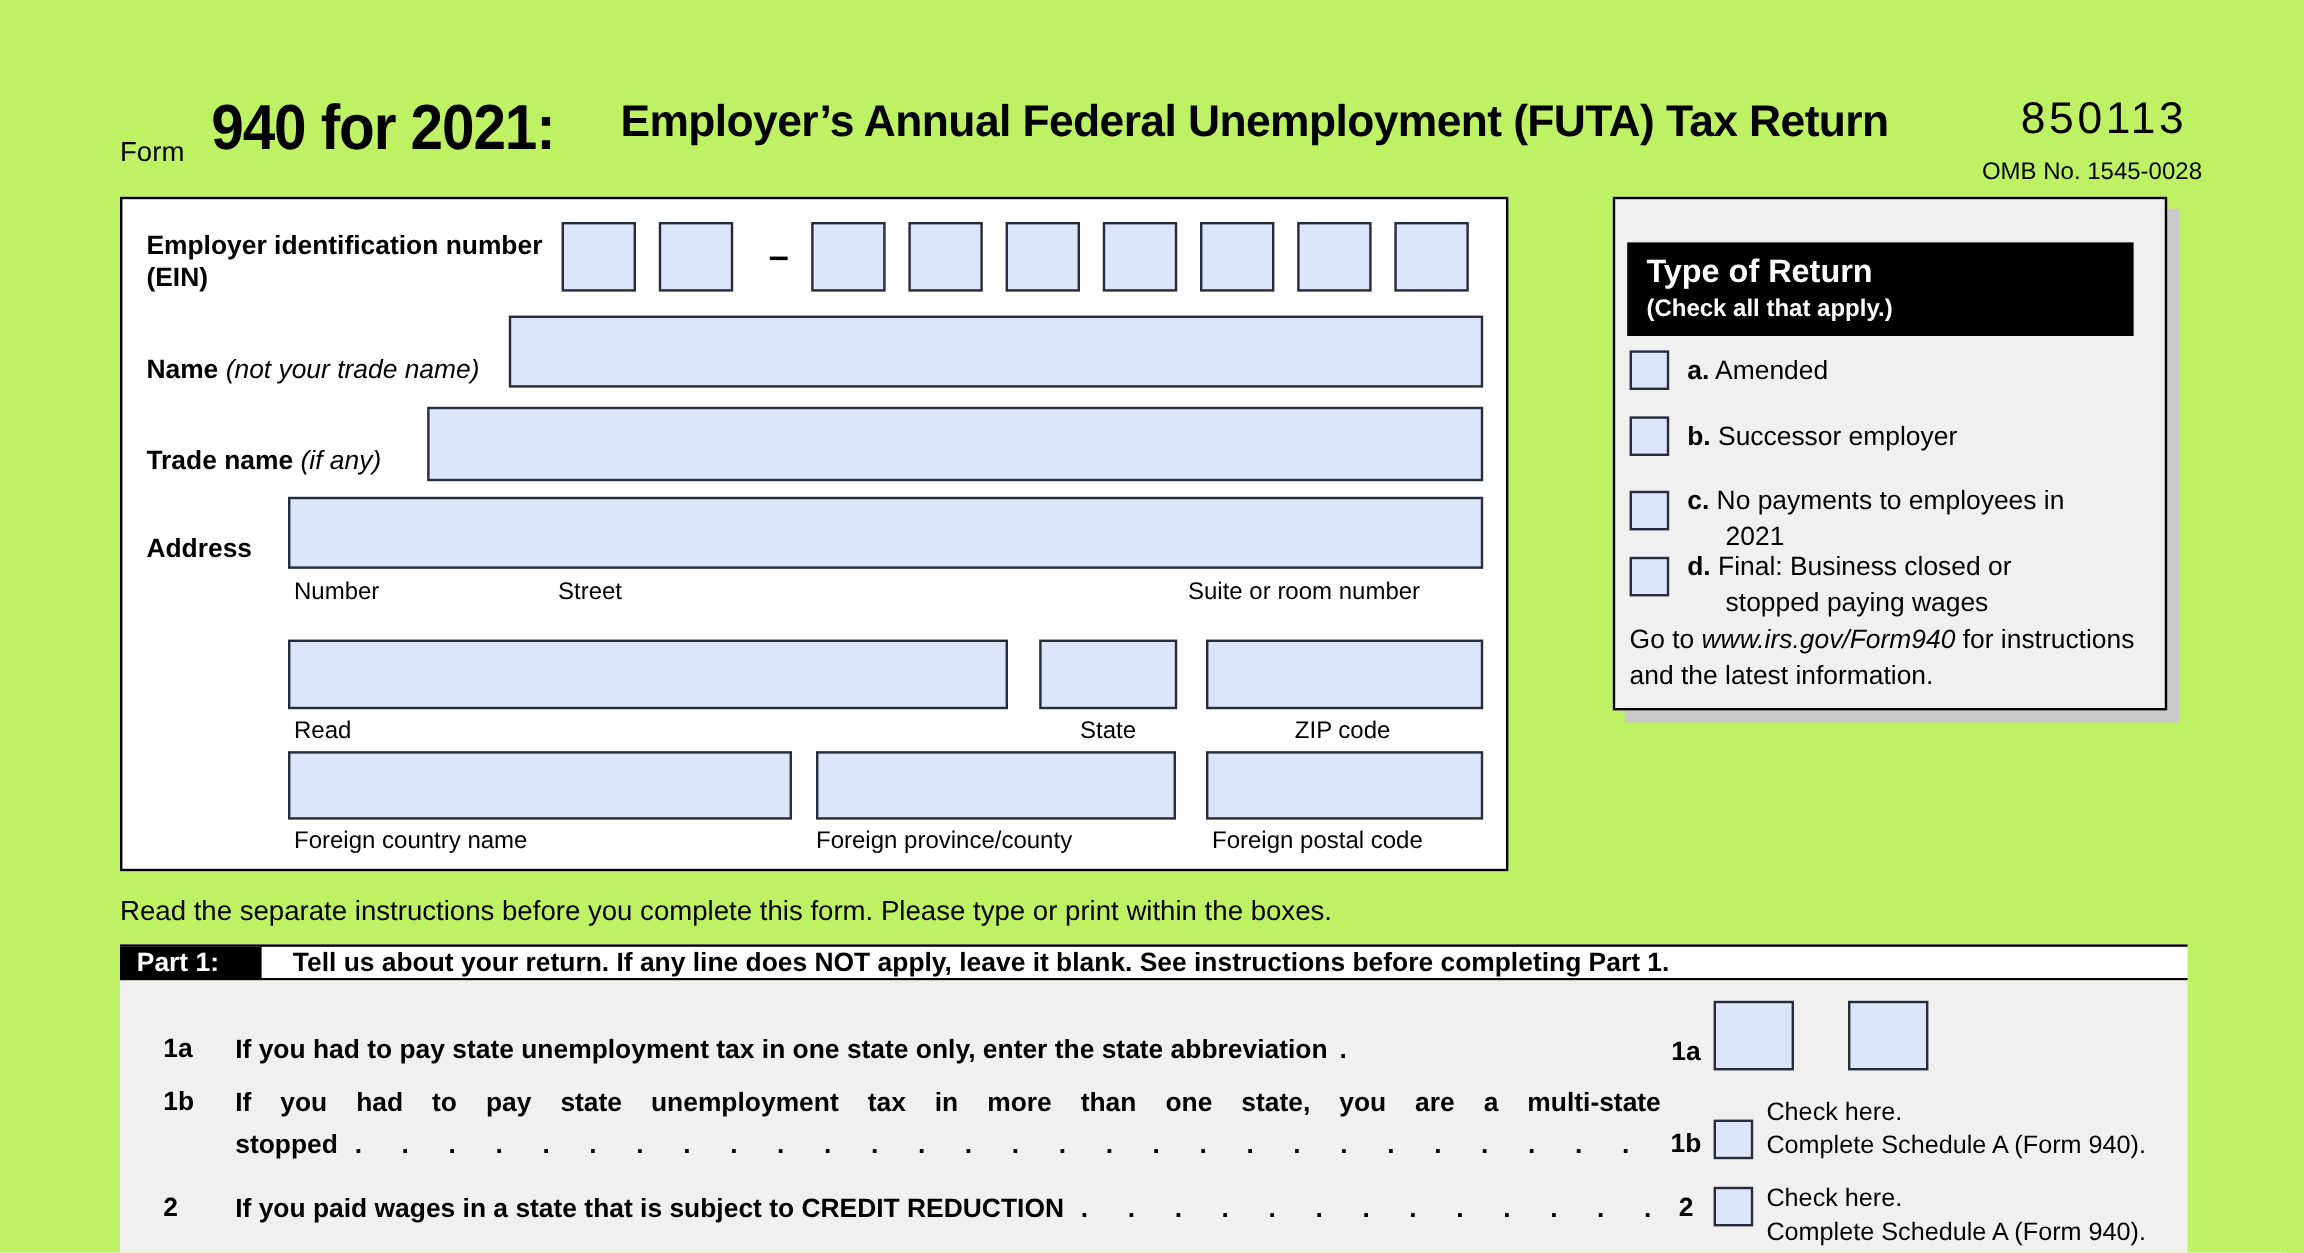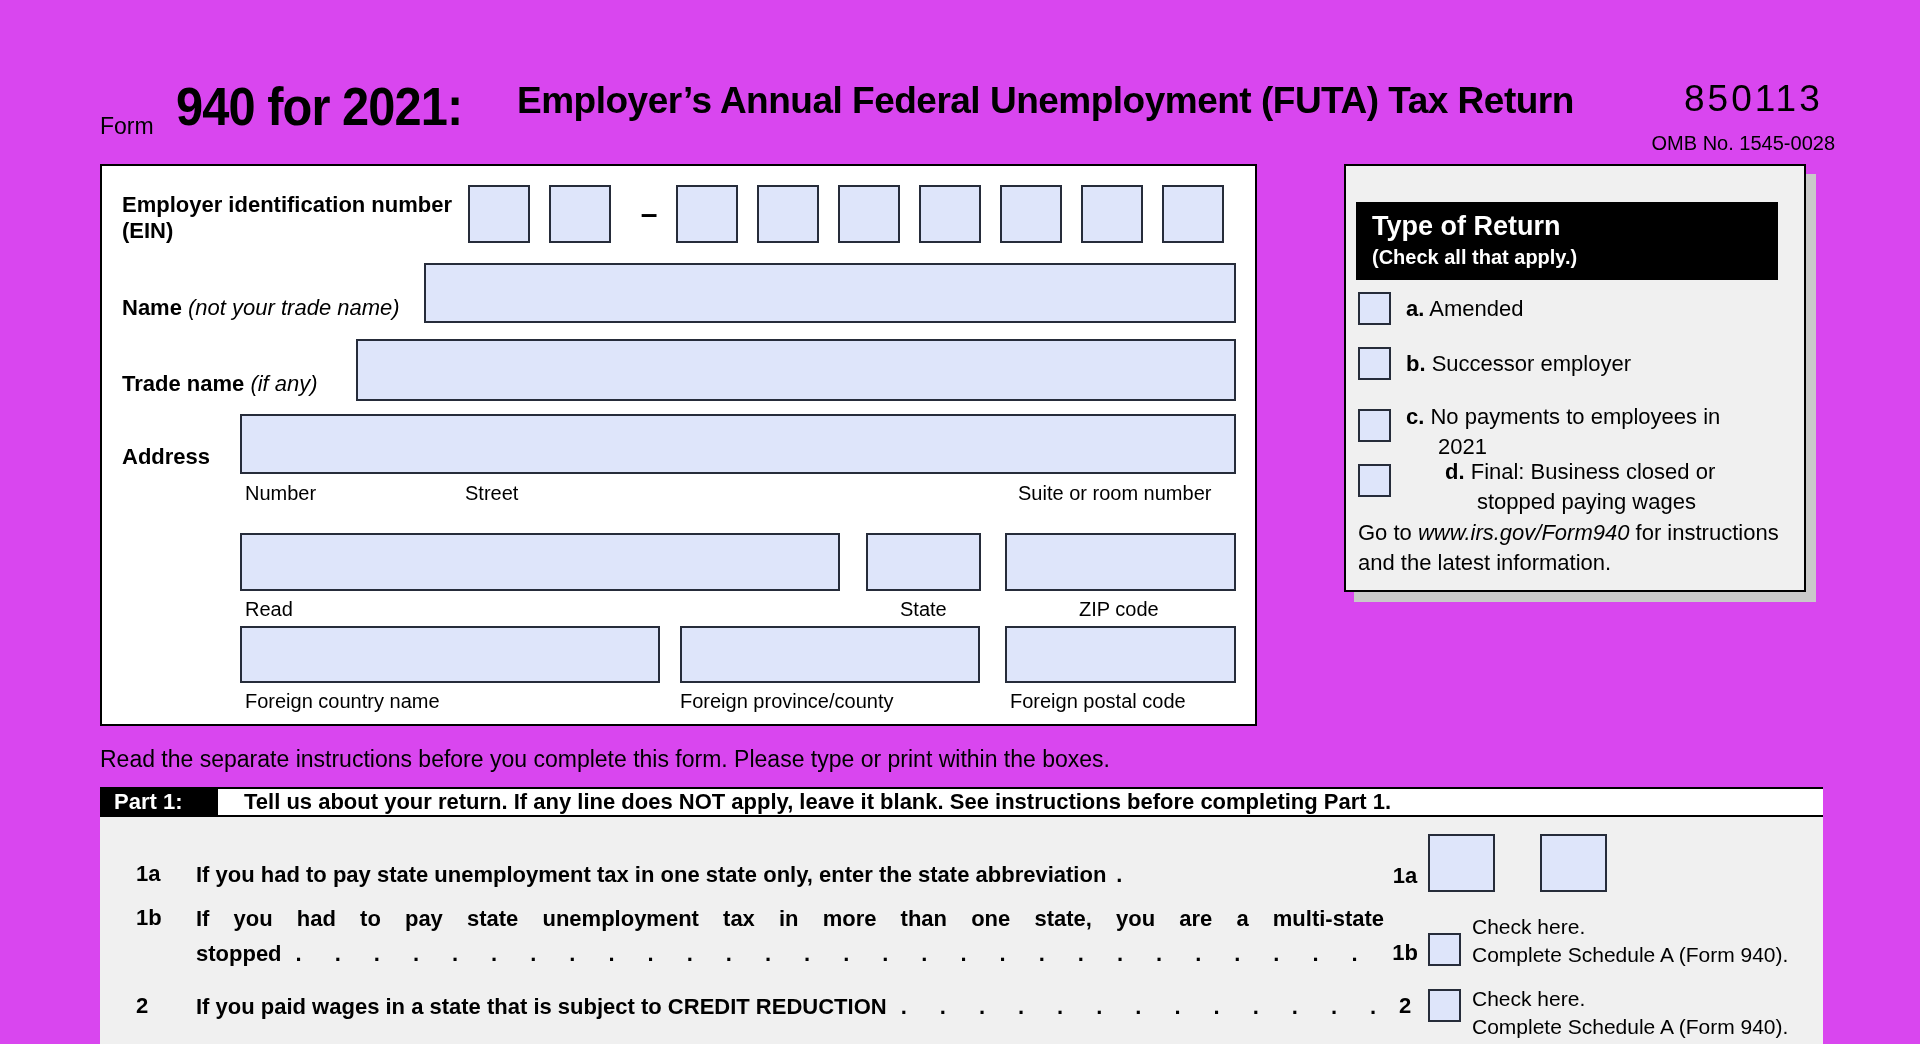--- a/index.html
+++ b/index.html
@@ -1,18 +1,18 @@
 <!DOCTYPE html>
 <html><head>
 <meta charset="utf-8">
 <style>
   * { margin:0; padding:0; box-sizing:border-box; }
   html,body { background:#fff; }
   body { font-family:"Liberation Sans", sans-serif; color:#000; }
-  .page { position:relative; width:1920px; height:1044px; background:#d946ef; overflow:hidden; }
+  .page { position:relative; width:1920px; height:1044px; background:#bef264; overflow:hidden; }
 
   
   .form-word   { position:absolute; left:100px; top:113px; font-size:23px; }
   .form-number { position:absolute; left:176px; top:76px; font-size:53px; font-weight:900;
                  letter-spacing:-1px; transform:scaleX(.92); transform-origin:left top; white-space:nowrap; }
   .main-title  { position:absolute; left:517px; top:80px; font-size:37px; font-weight:bold;
                  letter-spacing:-.5px; white-space:nowrap; }
   .dept        { position:absolute; left:560px; top:125px; font-size:21px; white-space:nowrap; }
   .ocr         { position:absolute; left:1684px; top:78px; font-family:Liberation Sans, sans-serif;
                  font-size:37px; letter-spacing:3px; white-space:nowrap; }
@@ -102,21 +102,21 @@
 
     <div class="emp-label" style="left:20px; top:205px;">
       <span>Trade name</span> <i>(if any)</i>
     </div>
     <div class="bluebox field" style="left:254px; top:173px; width:880px; height:62px;"></div>
 
     <div class="emp-label" style="left:20px; top:278px;">Address</div>
     <div class="bluebox field" style="left:138px; top:248px; width:996px; height:60px;"></div>
     <div class="sublabel" style="left:143px; top:316px;">Number</div>
     <div class="sublabel" style="left:363px; top:316px;">Street</div>
-    <div class="sublabel" style="left:916px; top:316px;">Suite or room number</div>
+    <div class="sublabel" style="left:888px; top:316px;">Suite or room number</div>
 
     <div class="bluebox field" style="left:138px; top:367px; width:600px; height:58px;"></div>
     <div class="bluebox field" style="left:764px; top:367px; width:115px; height:58px;"></div>
     <div class="bluebox field" style="left:903px; top:367px; width:231px; height:58px;"></div>
     <div class="sublabel" style="left:143px; top:432px;">Read</div>
     <div class="sublabel" style="left:798px; top:432px;">State</div>
     <div class="sublabel" style="left:977px; top:432px;">ZIP code</div>
 
     <div class="bluebox field" style="left:138px; top:460px; width:420px; height:57px;"></div>
     <div class="bluebox field" style="left:578px; top:460px; width:300px; height:57px;"></div>
@@ -141,21 +141,21 @@
     <div class="tor-opt-text" style="top:183px;">
       <b>b.</b> <span>Successor employer</span>
     </div>
 
     <div class="checkbox" style="left:12px; top:243px;"></div>
     <div class="tor-opt-text" style="top:236px;">
       <b>c.</b> <span>No payments to employees in 2021</span>
     </div>
 
     <div class="checkbox" style="left:12px; top:298px;"></div>
-    <div class="tor-opt-text" style="top:291px;margin-left:39px;">
+    <div class="tor-opt-text" style="top:291px;">
       <b>d.</b> <span>Final: Business closed or stopped paying wages</span>
     </div>
 
     <div class="tor-footer">
       <span>Go to</span>
       <i>www.irs.gov/Form940</i>
       <span>for instructions and the latest information.</span>
     </div>
   </div>
 

